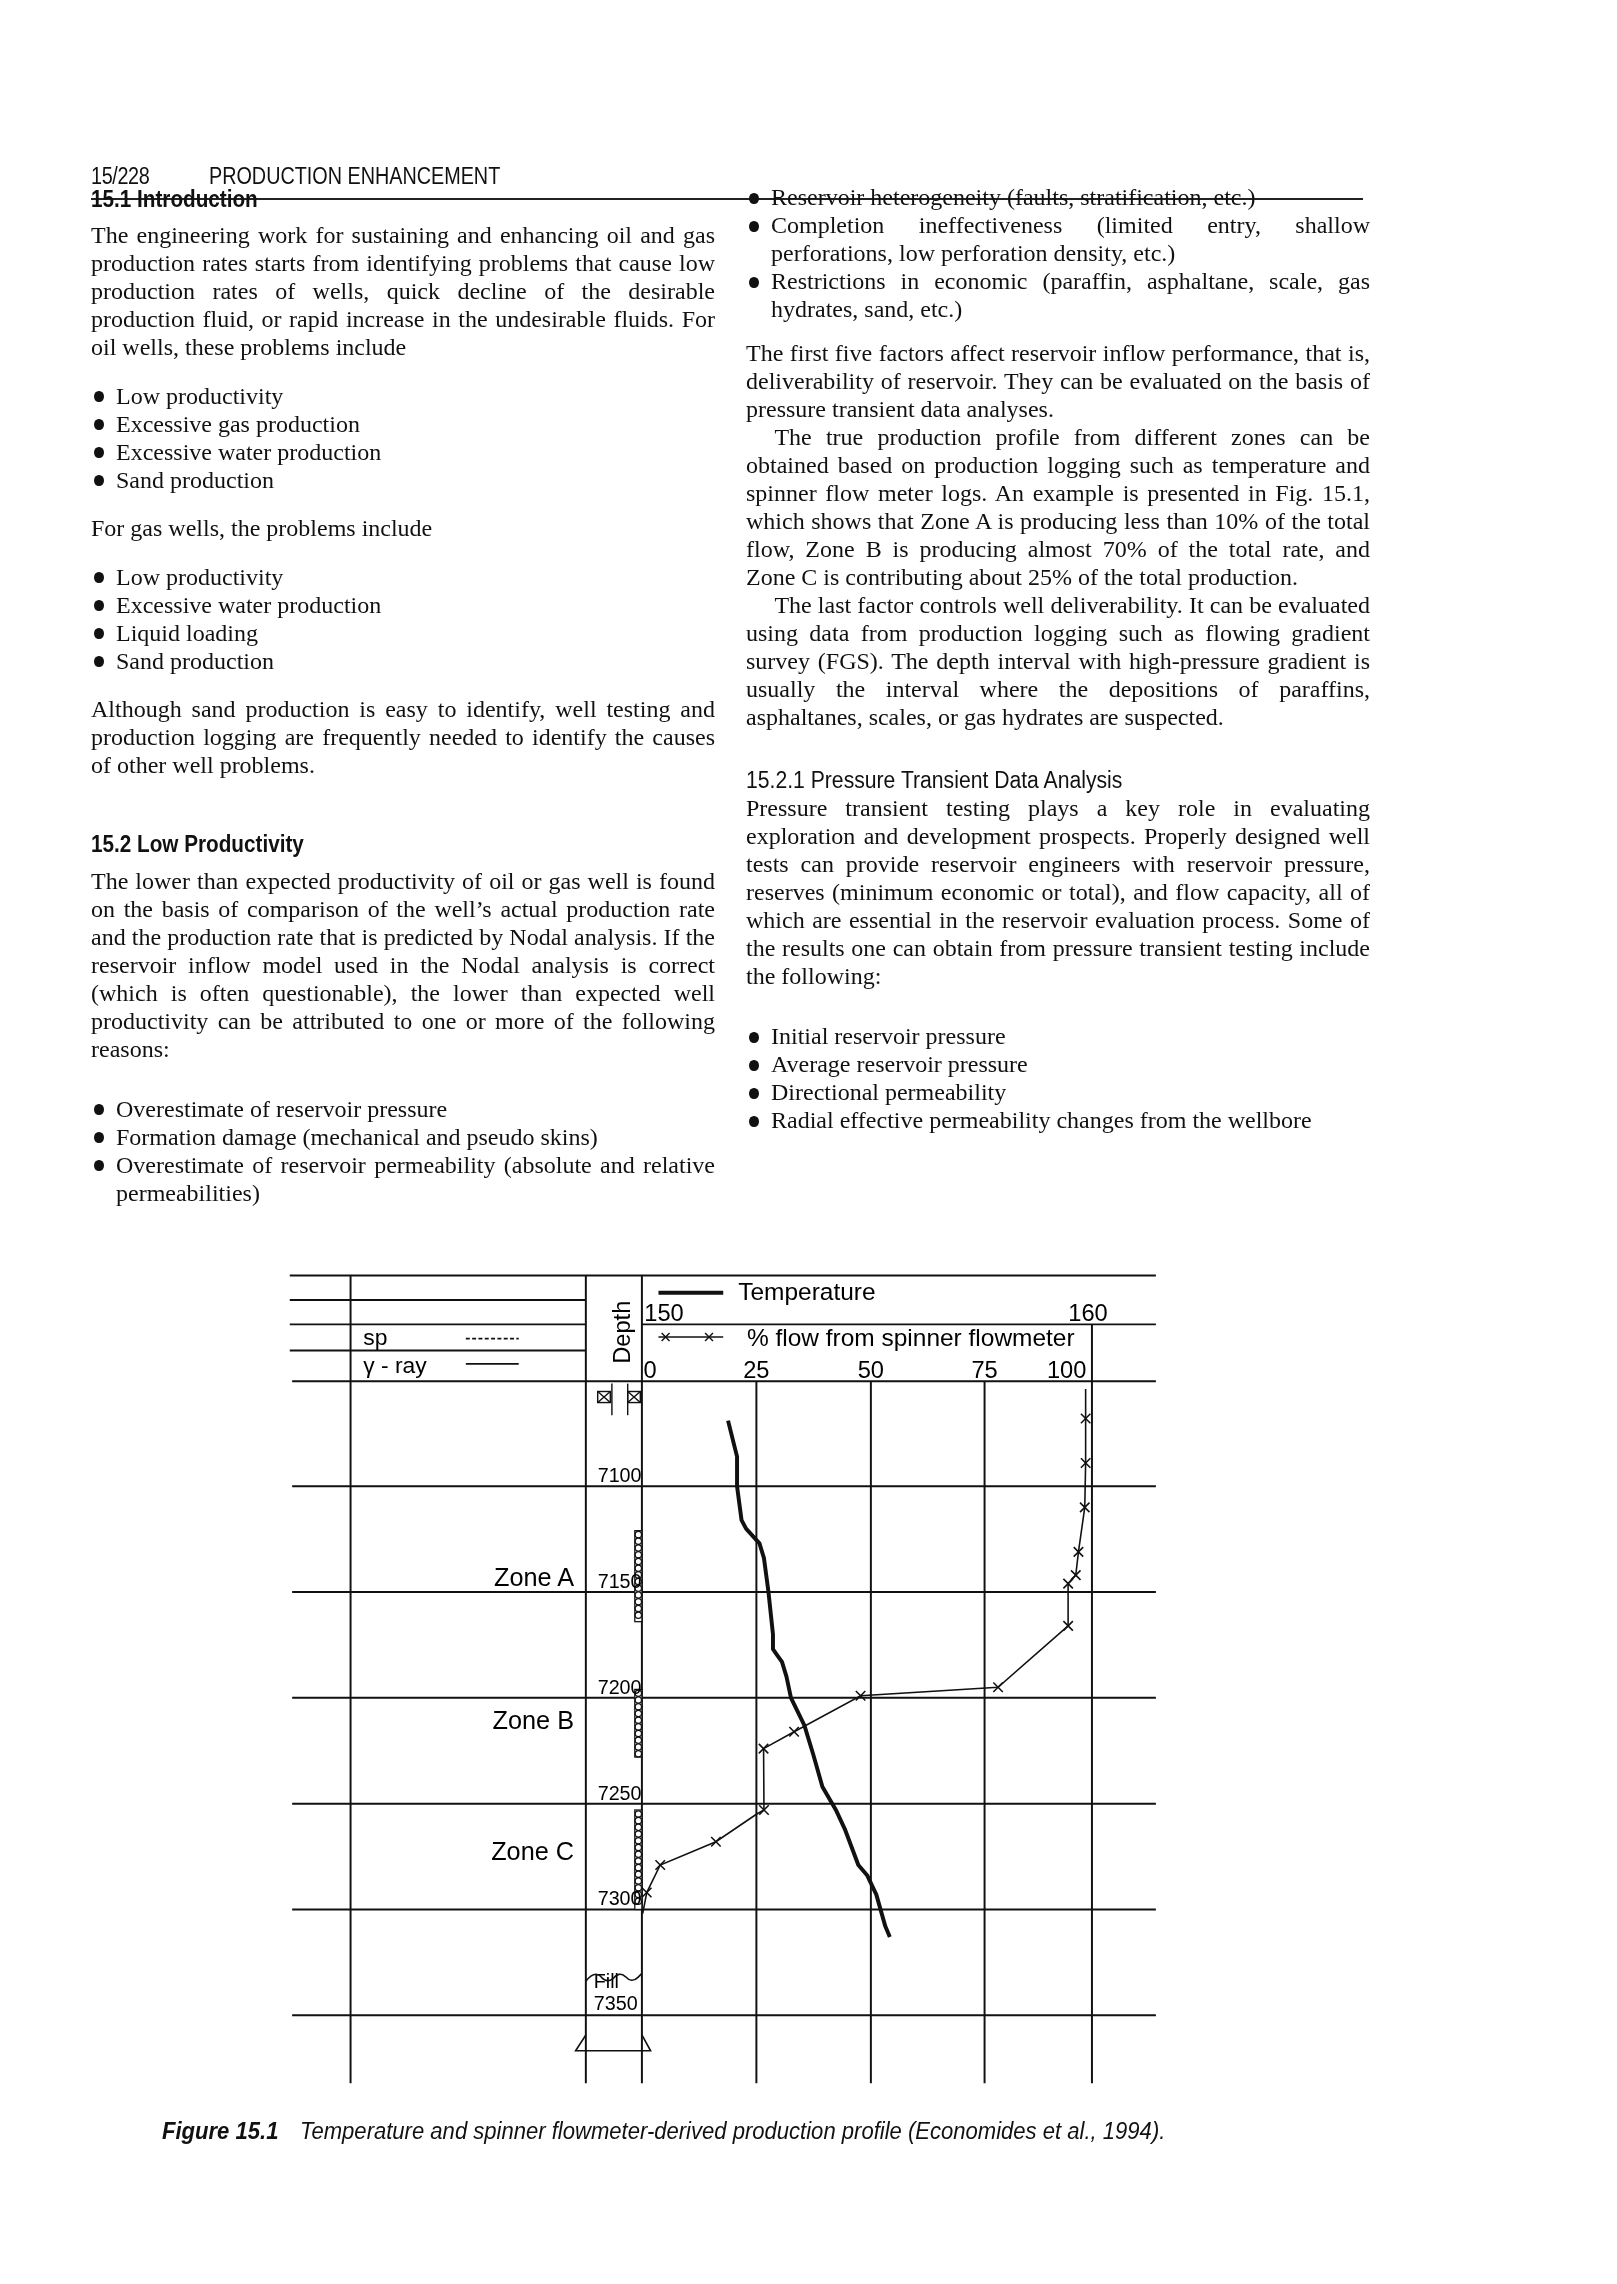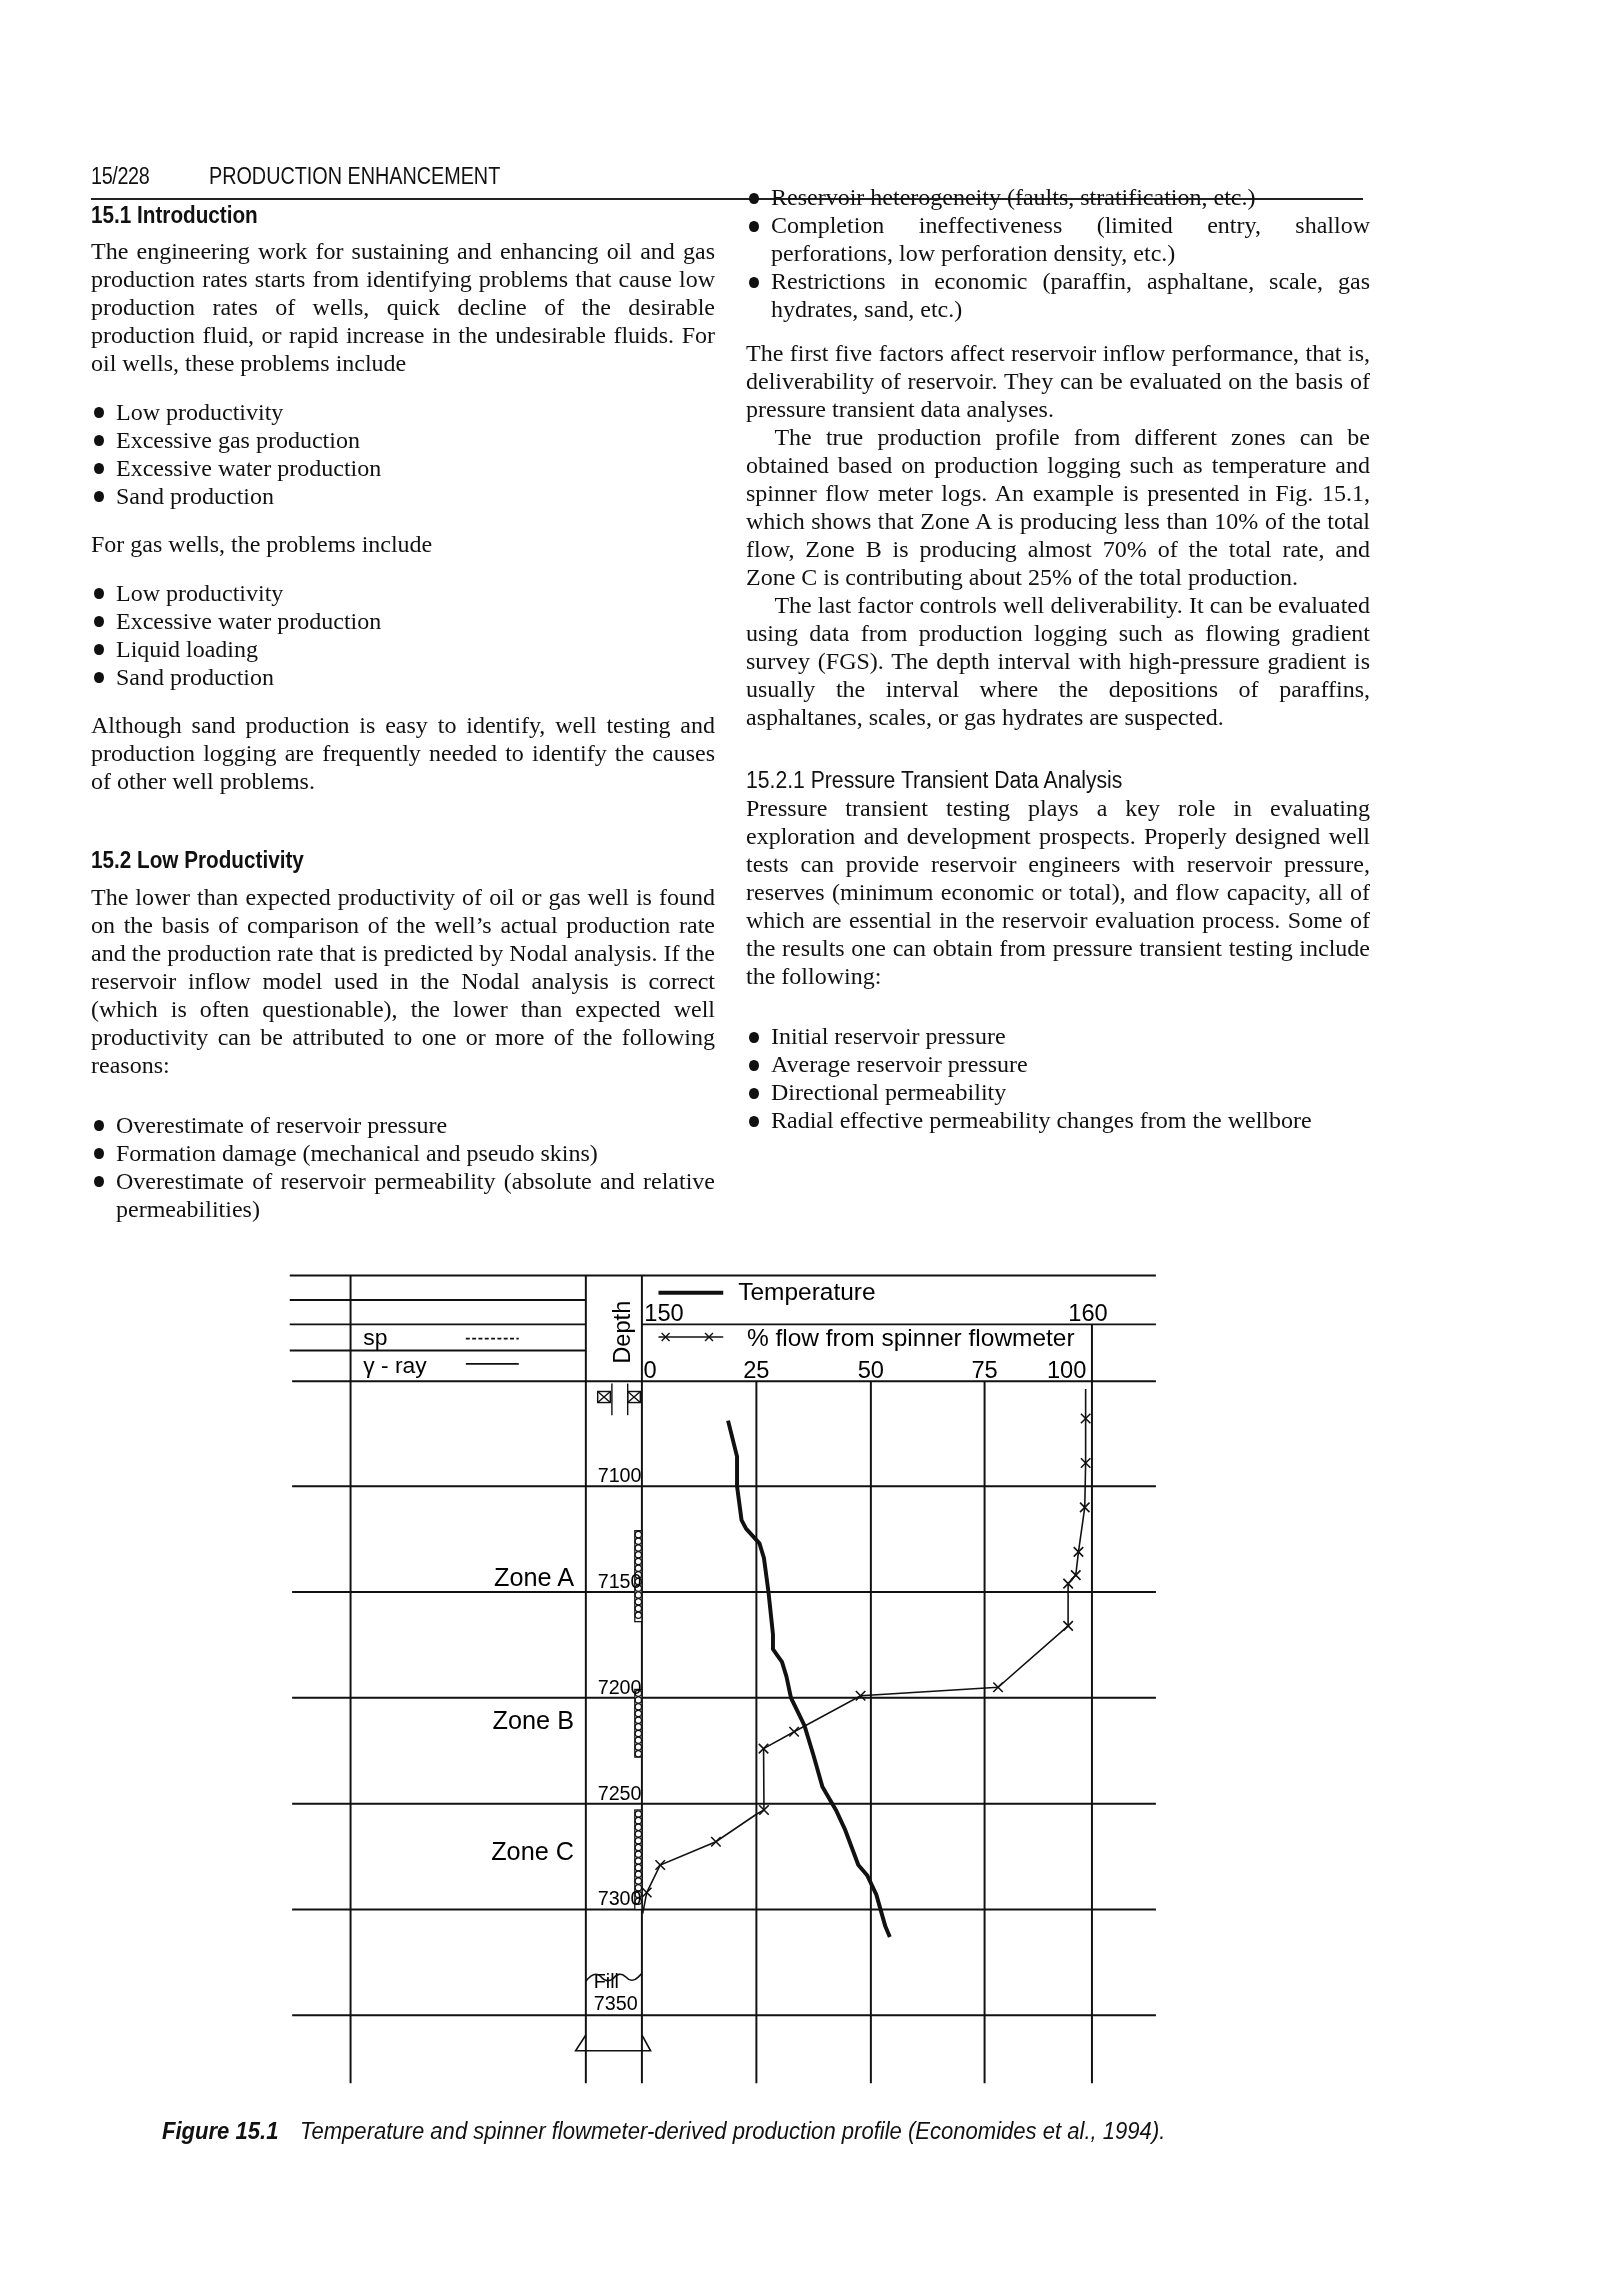--- a/index.html
+++ b/index.html
@@ -5,21 +5,21 @@
   html, body { margin: 0; padding: 0; background: #ffffff; }
   body { width: 1617px; height: 2284px; position: relative; overflow: hidden; color: #111; }
   .serif { font-family: "Liberation Serif", "DejaVu Serif", serif; }
   .sans { font-family: "Liberation Sans", "DejaVu Sans", sans-serif; margin-top: 48px; }
 
   .running-head { position: absolute; left: 91px; top: 115px; width: 1272px; height: 35px; border-bottom: 2.4px solid #222; }
   .running-head .pg { position: absolute; left: 0; top: 0; font-size: 23px; letter-spacing: -0.4px; transform: scaleX(0.86); transform-origin: left top; }
   .running-head .title { position: absolute; left: 118px; top: 0; font-size: 23px; transform: scaleX(0.86); transform-origin: left top; }
 
   .col { position: absolute; width: 624px; font-size: 24px; line-height: 28px; }
-  .col-left { left: 91px; top: 183px; margin-top: 16px; }
+  .col-left { left: 91px; top: 183px; }
   .col-right { left: 746px; top: 183px; }
 
   h2.sec { font-family: "Liberation Sans", "DejaVu Sans", sans-serif; font-weight: bold; font-size: 23px; margin: 0 0 6.3px 0; line-height: 32px; transform: scaleX(0.9); transform-origin: left; }
   h3.subsec { font-family: "Liberation Sans", "DejaVu Sans", sans-serif; font-weight: normal; font-size: 23px; margin: 0; line-height: 27px; transform: scaleX(0.92); transform-origin: left; }
   p { margin: 0; text-align: justify; }
   p.indent { text-indent: 28.4px; }
   ul.bul { list-style: none; margin: 0; padding: 0; font-family: Liberation Serif, serif; }
   ul.bul li { position: relative; padding-left: 25px; text-align: justify; }
   ul.bul li::before { content: ""; position: absolute; left: 3.2px; top: 9.5px; width: 9.5px; height: 11px; border-radius: 50%; background: #111; }
   .gap-s { height: 16px; }

